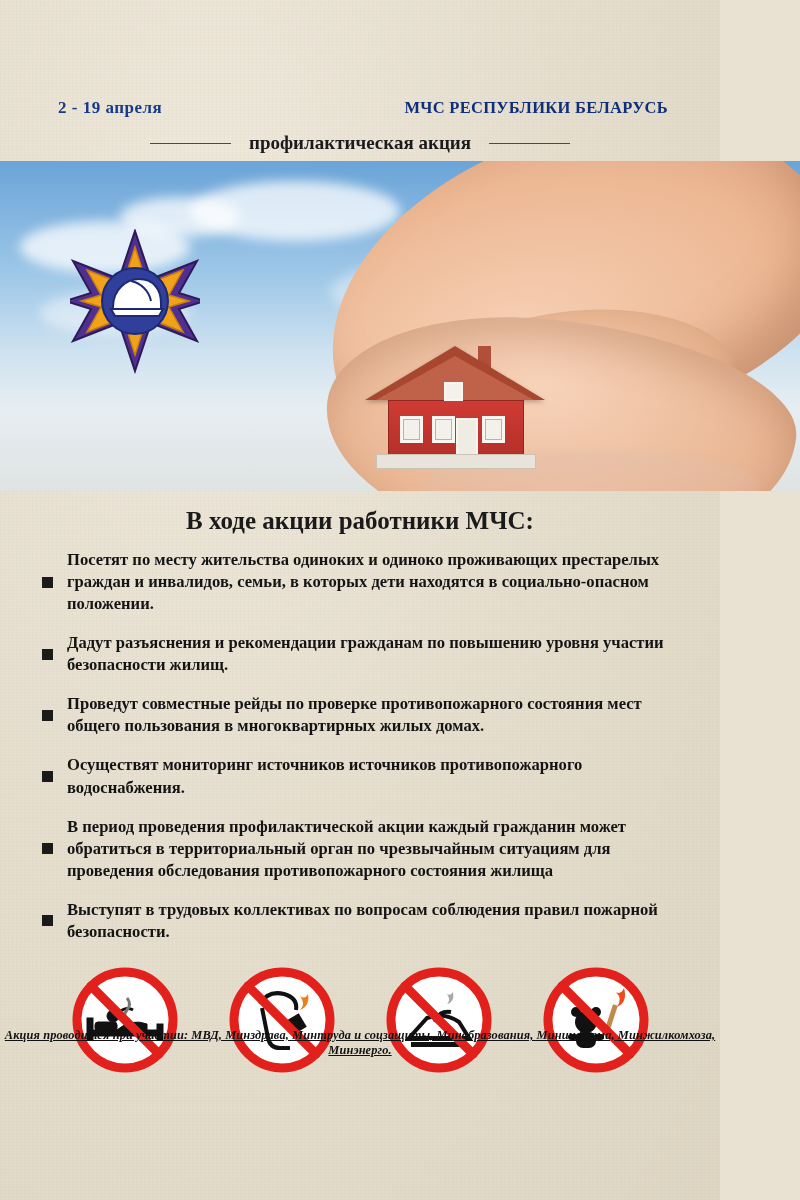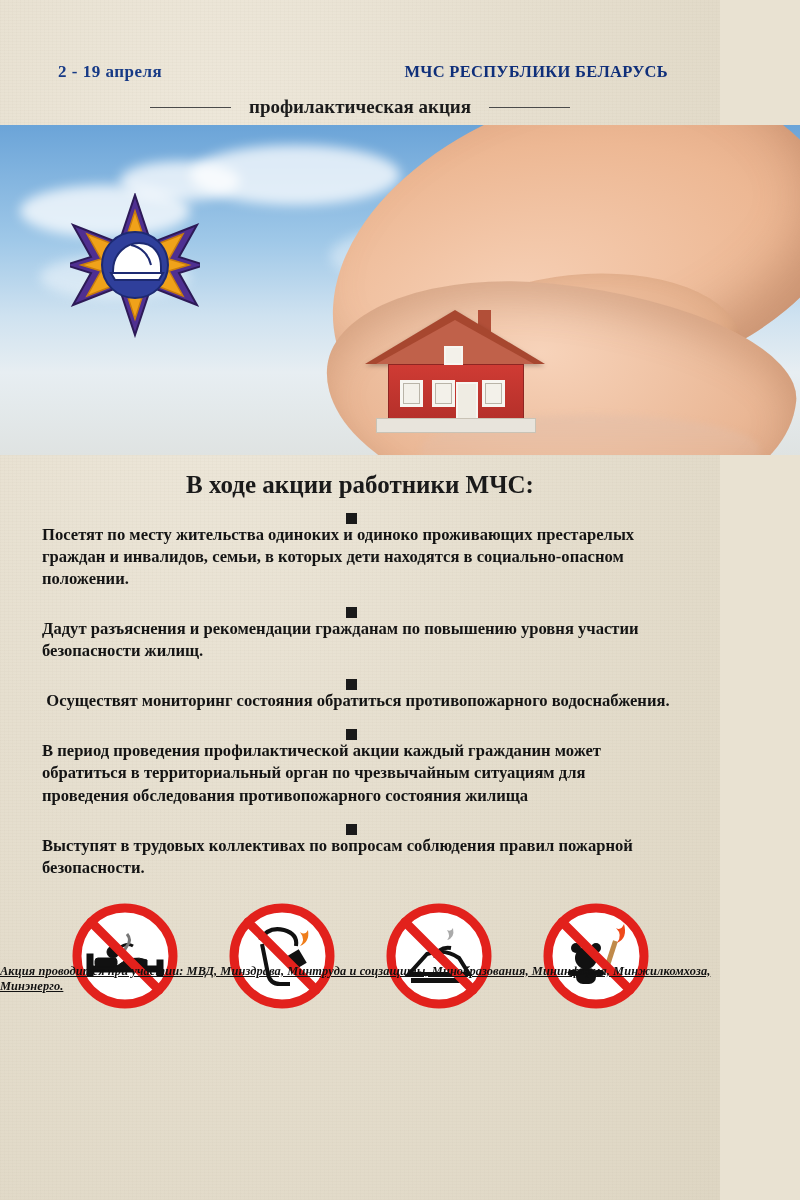--- a/index.html
+++ b/index.html
@@ -44,20 +44,21 @@
     font-size: 17px;
     color: #173a86;
     font-weight: bold;
     letter-spacing: 0.5px;
   }
   .ministry {
     font-size: 16.5px;
     color: #0f2f7a;
     font-weight: bold;
     letter-spacing: 0.3px;
+    margin-top: 36px;
   }
 
   .title-wrap {
     text-align: center;
     margin-top: 14px;
   }
   .main-title {
     font-family: "Liberation Serif", serif;
     font-weight: bold;
     font-size: 52px;
@@ -251,21 +252,20 @@
     margin-top: 16px;
   }
   .list {
     margin: 14px 0 0 0;
     padding: 0 46px 0 42px;
   }
   .item {
     display: flex;
     align-items: center;
     margin-bottom: 17px;
-    flex-direction: column;
   }
   .bullet {
     flex: 0 0 auto;
     width: 11px;
     height: 11px;
     background: #1a1a1a;
     margin-right: 14px;
   }
   .item-text {
     font-size: 16.6px;
@@ -286,21 +286,21 @@
     width: 112px;
     height: 112px;
   }
   .sign svg { width: 100%; height: 100%; }
 
   
   .footer {
     position: absolute;
     left: 0; right: 0;
     bottom: 18px;
-    text-align: left;
+    text-align: center;
   }
   .footer-text {
     display: inline-block;
     font-size: 12.4px;
     font-weight: bold;
     font-style: italic;
     color: #111;
     text-decoration: underline;
     letter-spacing: 0.1px;
   }
@@ -373,21 +373,25 @@
       <div class="item">
         <span class="bullet"></span>
         <span class="item-text">Посетят по месту жительства одиноких и одиноко проживающих престарелых граждан и инвалидов, семьи, в которых дети находятся в социально-опасном положении.</span>
       </div>
       <div class="item">
         <span class="bullet"></span>
         <span class="item-text">Дадут разъяснения и рекомендации гражданам по повышению уровня участии безопасности жилищ.</span>
       </div>
       <div class="item">
         <span class="bullet"></span>
-        <span class="item-text">Осуществят мониторинг состояния обратиться противопожарного водоснабжения.</span>
+        <span class="item-text">Проведут совместные рейды по проверке противопожарного состояния мест общего пользования в многоквартирных жилых домах.</span>
+      </div>
+      <div class="item">
+        <span class="bullet"></span>
+        <span class="item-text">Осуществят мониторинг источников источников противопожарного водоснабжения.</span>
       </div>
       <div class="item">
         <span class="bullet"></span>
         <span class="item-text">В период проведения профилактической акции каждый гражданин может обратиться в территориальный орган по чрезвычайным ситуациям для проведения обследования противопожарного состояния жилища</span>
       </div>
       <div class="item">
         <span class="bullet"></span>
         <span class="item-text">Выступят в трудовых коллективах по вопросам соблюдения правил пожарной безопасности.</span>
       </div>
     </div>

